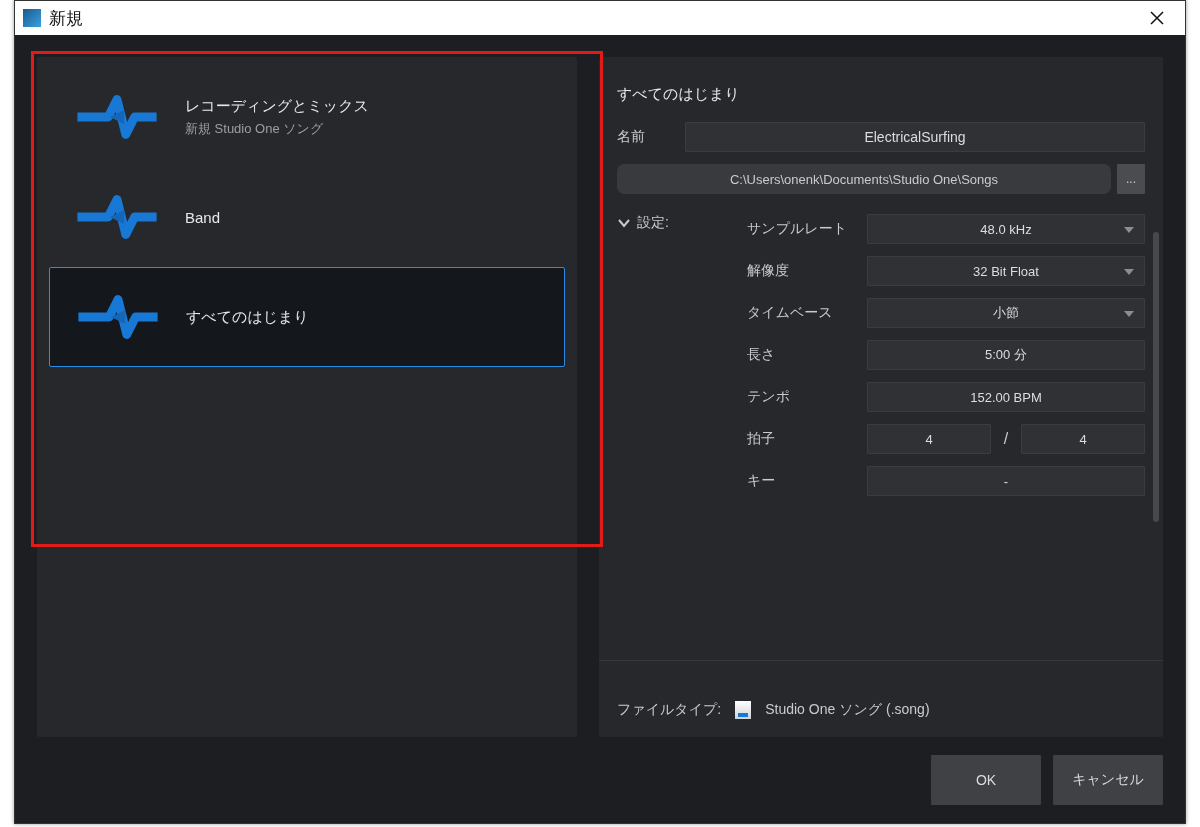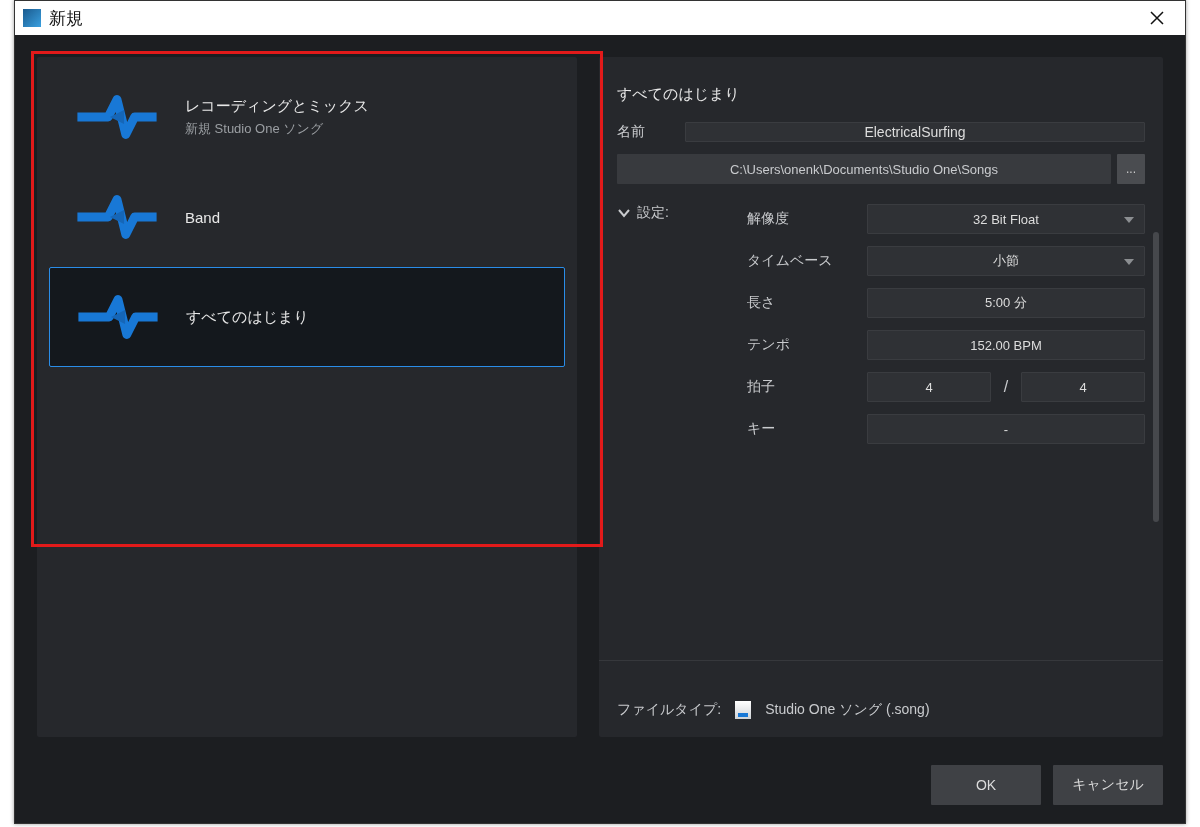--- a/index.html
+++ b/index.html
@@ -28,23 +28,23 @@
   .template-icon { width: 100px; height: 70px; display: flex; align-items: center; justify-content: center; margin-right: 18px; }
   .template-text .title { color: #e8e8e8; font-size: 15px; }
   .template-text .sub { color: #9b9fa3; font-size: 13px; margin-top: 4px; }
 
   .highlight-box { position: absolute; left: -6px; top: -6px; width: 572px; height: 496px; border: 3px solid #e21a1a; pointer-events: none; }
 
   .r-header { padding: 28px 18px 18px 18px; color: #e8e8e8; font-size: 15px; }
   .r-body { padding: 0 18px; flex: 1; position: relative; }
   .row { display: flex; align-items: center; margin-bottom: 12px; font-size: 14px; color: #c9cbce; }
   .row .label { width: 68px; }
-  .text-input { flex: 1; height: 20px; background: #2f3135; border: 1px solid #3a3c40; color: #ddd; text-align: center; font-size: 14px; border-radius: 1px; }
+  .text-input { flex: 1; height: 30px; background: #2f3135; border: 1px solid #3a3c40; color: #ddd; text-align: center; font-size: 14px; border-radius: 1px; }
   .path-row { display: flex; align-items: center; margin-bottom: 20px; font-size: 14px; color: #c9cbce; }
-  .path-box { flex: 1; height: 30px; background: #383a3e; border-radius: 1px; display: flex; align-items: center; justify-content: center; font-size: 13px; }
+  .path-box { flex: 1; height: 30px; background: #383a3e; border-radius: 7px; display: flex; align-items: center; justify-content: center; font-size: 13px; }
   .browse-btn { width: 28px; height: 30px; margin-left: 6px; background: #4a4c50; border-radius: 1px; display: flex; align-items: center; justify-content: center; color: #ccc; cursor: pointer; font-size: 12px; }
 
   .settings { display: flex; align-items: flex-start; margin-top: 14px; }
   .settings-head { display: flex; align-items: center; width: 130px; color: #c9cbce; font-size: 14px; gap: 6px; }
   .settings-head svg { width: 14px; height: 14px; }
   .settings-grid { flex: 1; }
   .srow { display: flex; align-items: center; margin-bottom: 12px; }
   .srow .slabel { width: 120px; font-size: 14px; color: #c9cbce; }
   .sfield { flex: 1; height: 30px; background: #2f3135; border: 1px solid #3a3c40; color: #ddd; display: flex; align-items: center; justify-content: center; font-size: 13px; position: relative; border-radius: 1px; }
   .sfield.dropdown::after { content: ""; position: absolute; right: 10px; top: 12px; border-left: 5px solid transparent; border-right: 5px solid transparent; border-top: 6px solid #8b8e91; }
@@ -55,21 +55,21 @@
   .r-scrollbar { position: absolute; right: 4px; top: 110px; width: 6px; height: 290px; background: #46484c; border-radius: 3px; }
 
   .r-footer { border-top: 1px solid #36383c; padding: 18px; margin-top: auto; }
   .checkbox-row { display: flex; align-items: center; gap: 10px; color: #6c6f73; font-size: 14px; }
   .checkbox { width: 16px; height: 16px; border: 1px solid #4a4c50; border-radius: 2px; }
   .filetype-row { display: flex; align-items: center; gap: 14px; color: #c9cbce; font-size: 14px; margin-top: 22px; }
   .ft-icon { width: 16px; height: 18px; background: linear-gradient(#fff,#cfd3d6); position: relative; }
   .ft-icon::after { content: ""; position: absolute; bottom: 2px; left: 3px; right: 3px; height: 4px; background: #1878d6; }
 
   .buttons { position: absolute; right: 22px; bottom: 18px; display: flex; gap: 12px; }
-  .btn { width: 110px; height: 40px; background: #3f4145; color: #dcdcdc; display: flex; align-items: center; justify-content: center; font-size: 14px; border-radius: 1px; cursor: pointer; }
+  .btn { width: 110px; height: 50px; background: #3f4145; color: #dcdcdc; display: flex; align-items: center; justify-content: center; font-size: 14px; border-radius: 1px; cursor: pointer; }
 
   .song-icon svg { width: 88px; height: 56px; }
 </style>
 </head>
 <body>
 
 <div class="window">
   <div class="titlebar">
     <div class="appicon"></div>
     <span>新規</span>
@@ -141,20 +141,24 @@
 
           <div class="settings">
             <div class="settings-head">
               <svg viewBox="0 0 14 14">
                   <path d="M2 4 L7 10 L12 4" stroke="#c9cbce" stroke-width="2" fill="none"></path>
                 </svg>
               <span>設定:</span>
             </div>
             <div class="settings-grid">
               <div class="srow">
+                <div class="slabel">サンプルレート</div>
+                <div class="sfield dropdown">48.0 kHz</div>
+              </div>
+              <div class="srow">
                 <div class="slabel">解像度</div>
                 <div class="sfield dropdown">32 Bit Float</div>
               </div>
               <div class="srow">
                 <div class="slabel">タイムベース</div>
                 <div class="sfield dropdown">小節</div>
               </div>
               <div class="srow">
                 <div class="slabel">長さ</div>
                 <div class="sfield">5:00 分</div>

